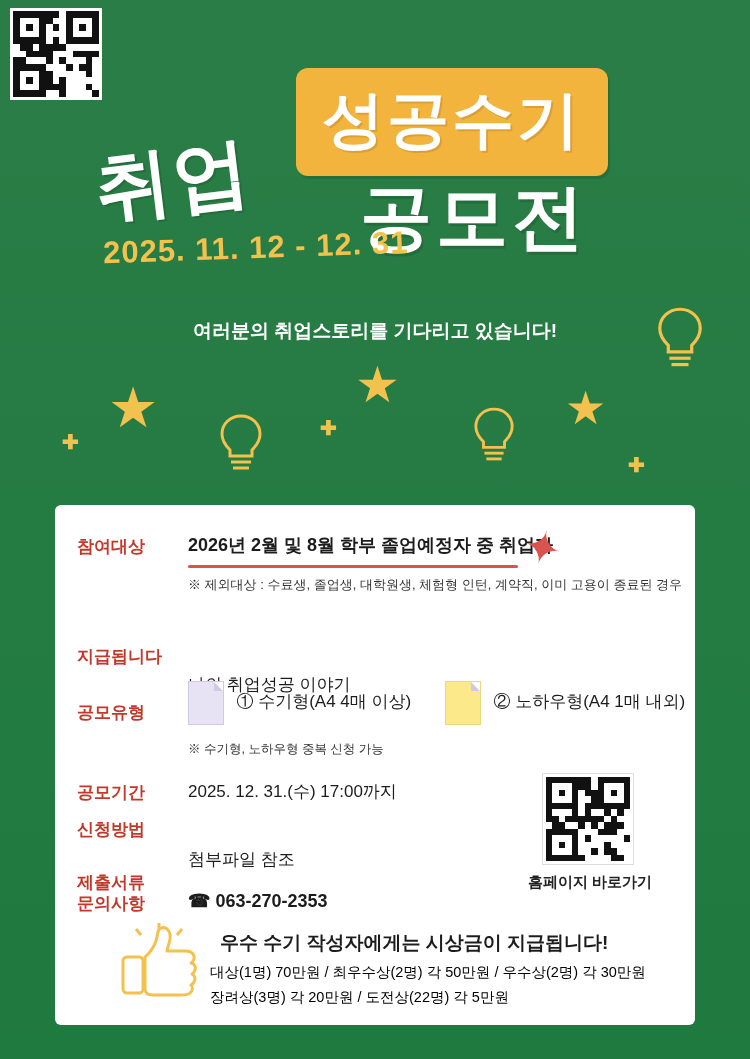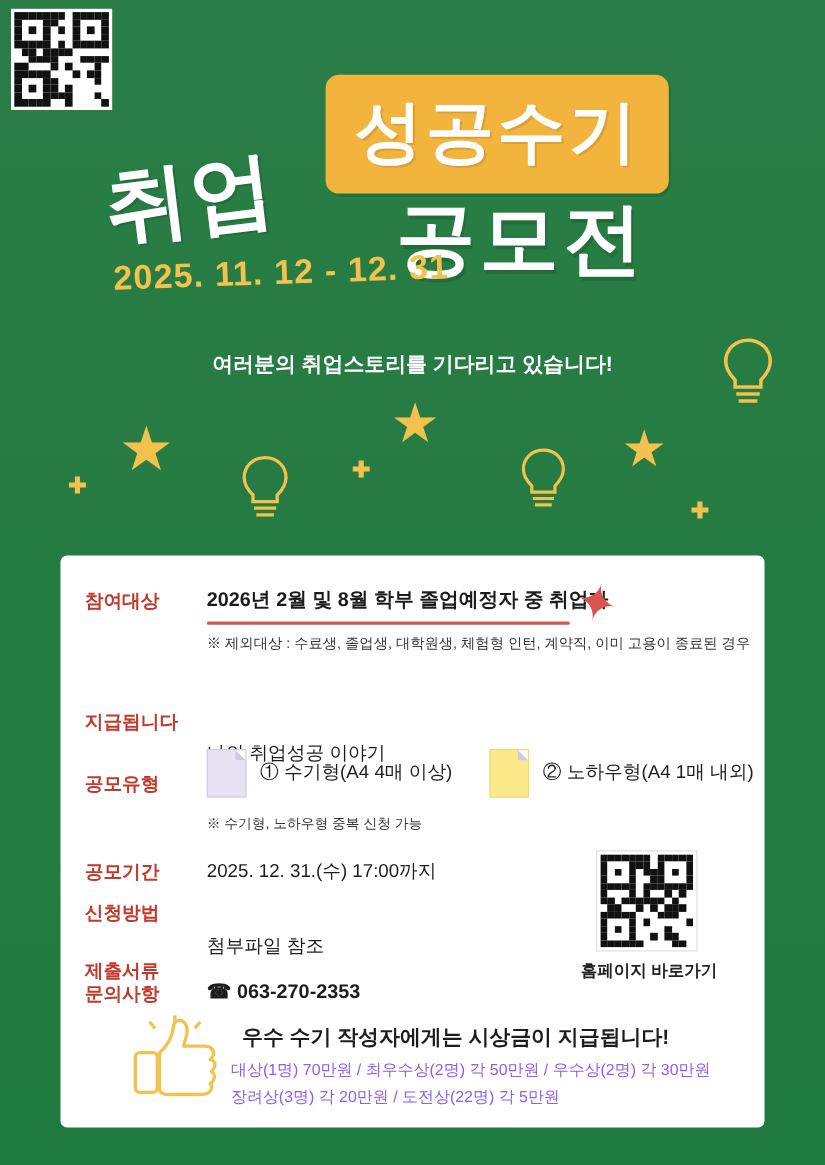--- a/index.html
+++ b/index.html
@@ -217,21 +217,21 @@
     left: 165px;
     top: 425px;
     font-size: 19px;
     font-weight: bold;
     color: #1c1c1c;
   }
   .prize-line {
     position: absolute;
     left: 155px;
     font-size: 14.5px;
-    color: #8b5cf6;
+    color: #000000;
   }
 
   .thumb { position: absolute; left: 60px; top: 418px; }
 </style>
 </head>
 <body>
 
 <div class="poster">
 
   <div class="qr-top">

